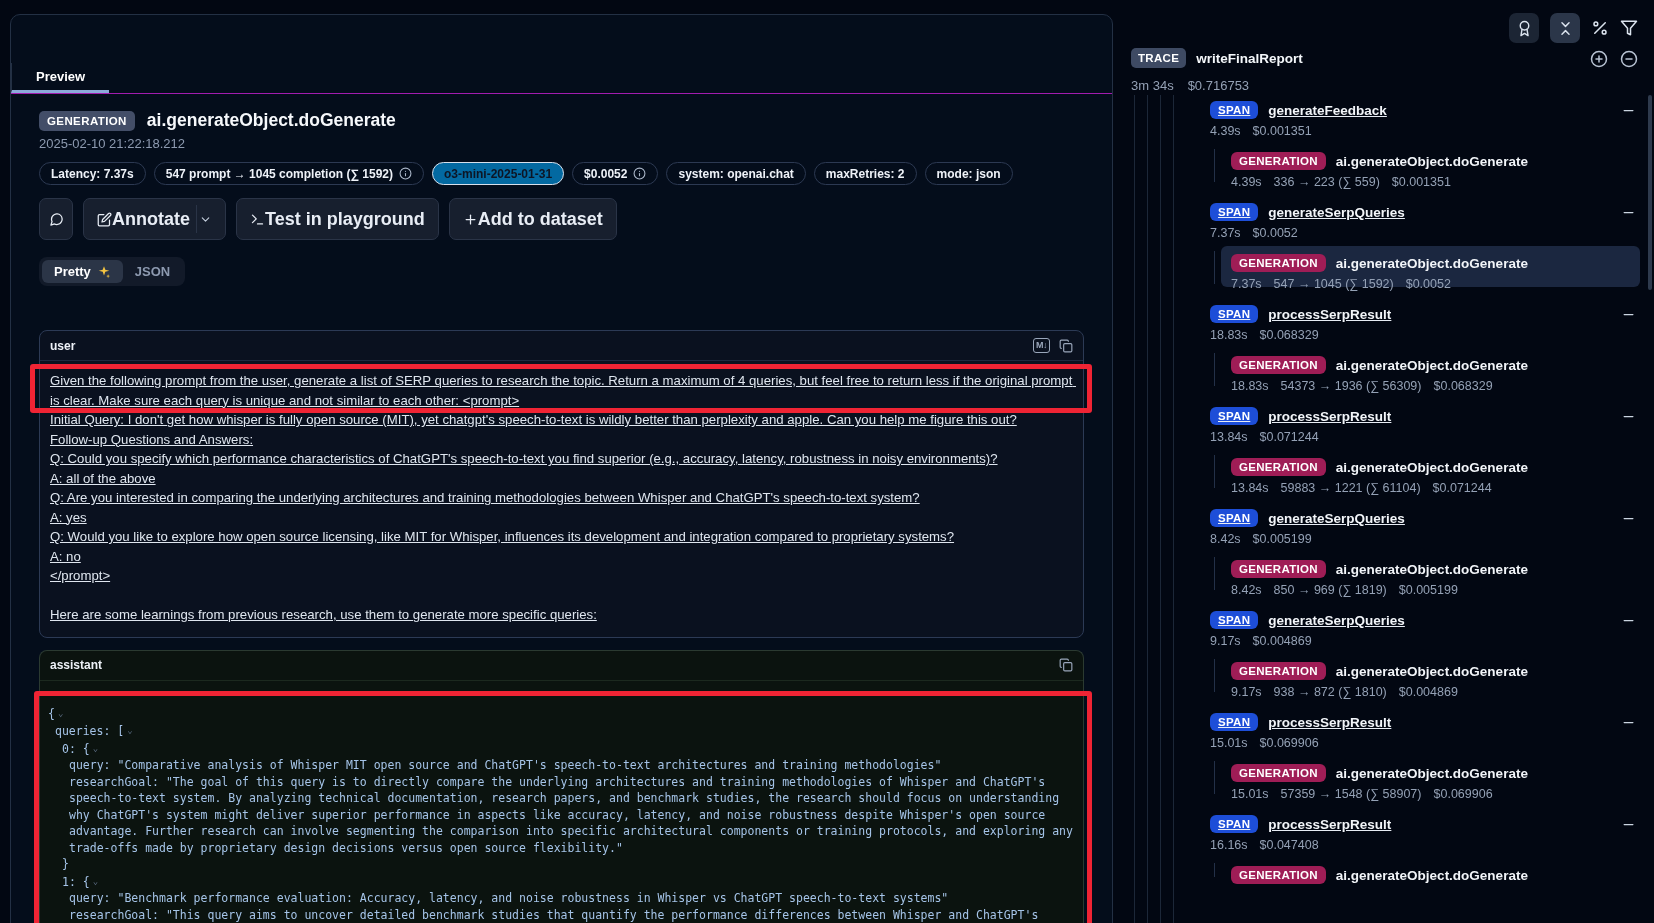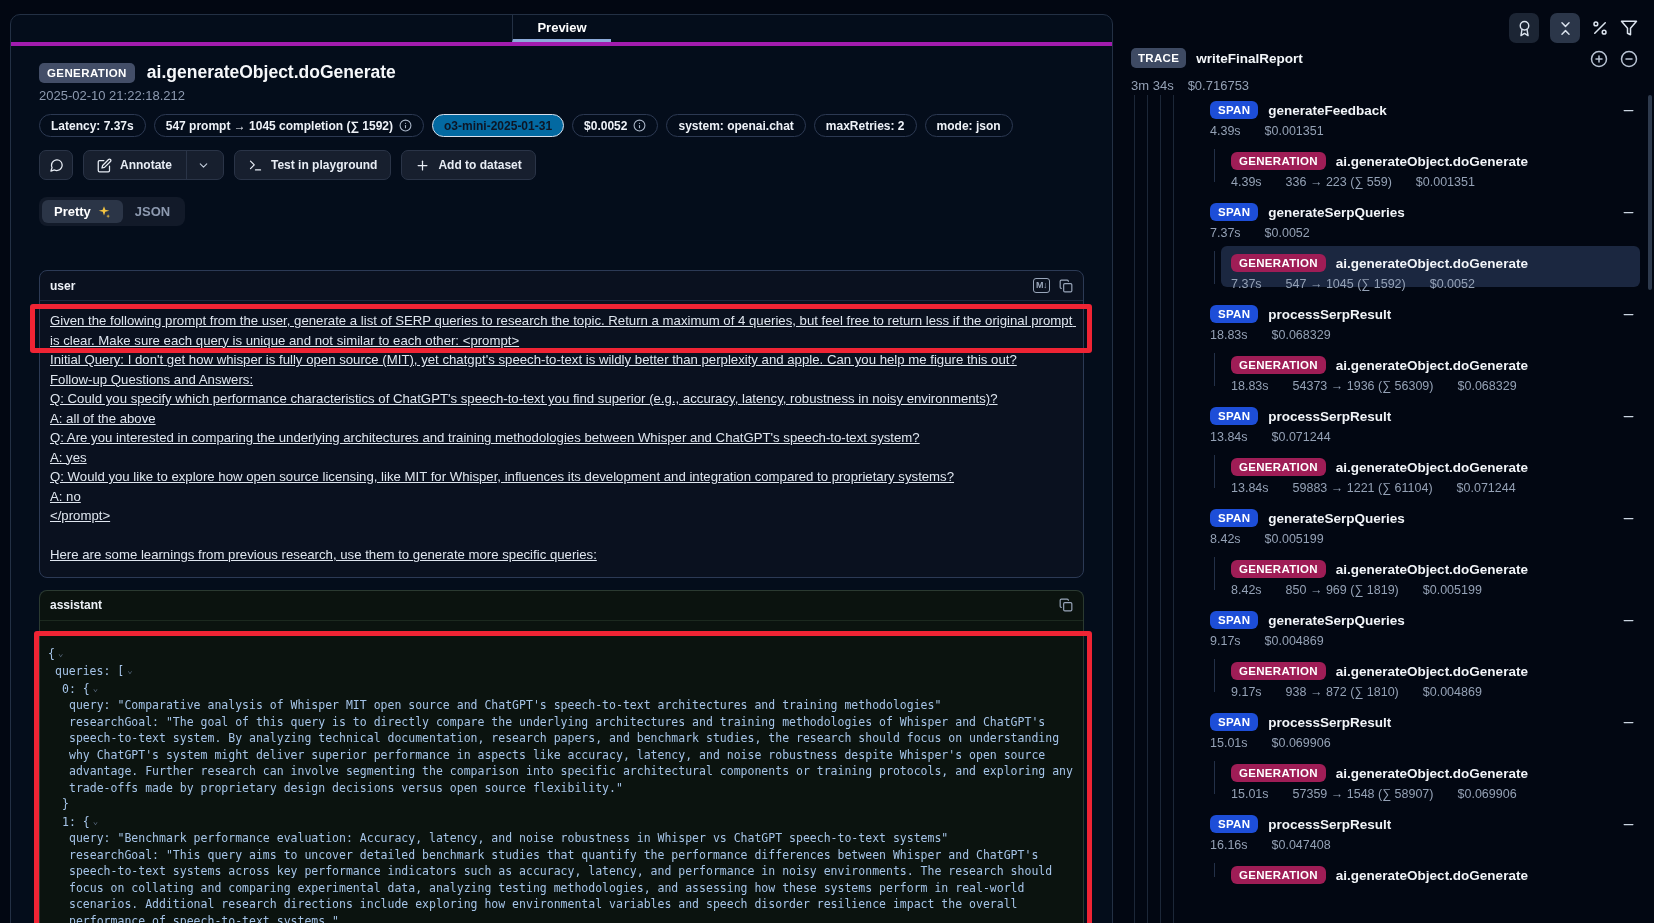--- a/index.html
+++ b/index.html
@@ -4,40 +4,40 @@
 <style>
   *{box-sizing:border-box;margin:0;padding:0}
   html,body{width:1654px;height:923px;overflow:hidden;background:#020712;
     font-family:"Liberation Sans",sans-serif;color:#e8edf5;}
   body{position:relative;}
   svg{display:block}
 
   
   .main-card{position:absolute;left:10px;top:14px;width:1103px;height:1400px;
     background:#040d1b;border:1px solid #233044;border-radius:10px;}
-  .card-tabs{height:31px;border-bottom:4px solid #a21caf;display:flex;justify-content:center;}
+  .card-tabs{height:31px;border-bottom:1px solid #a21caf;display:flex;justify-content:flex-start;margin-top:48px;}
   .tab-preview{padding:0 24px;display:flex;align-items:center;font-size:13px;font-weight:700;
     color:#fff;border-left:1px solid #233044;border-bottom:3px solid #8caada;border-top-right-radius:10px;}
   .card-content{padding:16px 28px 40px 28px;}
 
   .gen-row{display:flex;align-items:center;gap:12px;}
   .type-badge{background:#434e68;color:#fff;font-size:11.5px;font-weight:700;
     padding:4px 8px;border-radius:5px;letter-spacing:.4px;}
   .gen-title{font-size:17.5px;font-weight:700;color:#f6f8fb;}
   .timestamp{color:#8d9ab0;font-size:13px;margin-top:5px;}
 
   .badges-row{display:flex;gap:8px;margin-top:11px;align-items:center;flex-wrap:nowrap;}
   .pill{height:23px;display:inline-flex;align-items:center;gap:6px;padding:0 11px;
     border:1px solid #2c3952;border-radius:12px;font-size:12px;font-weight:700;color:#eef2f8;white-space:nowrap;}
   .pill.filled{background:#0369a1;color:#0d1524;border-color:#d7dfeb;}
   .pill .info{color:#aab6c8;}
 
   .actions-row{display:flex;gap:10px;margin-top:13px;align-items:center;}
-  .btn{height:30px;background:#171f2e;border:1px solid #2a3447;border-radius:7px;
-    display:inline-flex;align-items:center;gap:8px;padding:0 13px;font-size:12px;font-weight:700;color:#e8edf5;cursor:pointer;}
+  .btn{height:42px;background:#171f2e;border:1px solid #2a3447;border-radius:7px;
+    display:inline-flex;align-items:center;gap:0;padding:0 13px;font-size:18px;font-weight:700;color:#e8edf5;cursor:pointer;}
   .btn.icon-only{width:34px;justify-content:center;padding:0;}
   .btn .divider{width:1px;height:28px;background:#2a3447;margin:0 2px 0 6px;}
   .btn .chev{color:#c4cedd}
 
   .view-toggle{margin-top:17px;display:inline-flex;background:#121a29;border-radius:8px;padding:3px;align-items:center;}
   .toggle-seg{padding:4px 12px;border-radius:6px;font-size:13px;font-weight:700;color:#8d9ab0;
     display:flex;gap:6px;align-items:center;cursor:pointer;}
   .toggle-seg.active{background:#2b3547;color:#fff;}
 
   
@@ -72,27 +72,27 @@
 
   .trace-head{position:absolute;top:48px;left:13px;right:70px;display:flex;align-items:center;gap:10px;}
   .trace-badge{background:#3e4a63;color:#fff;font-size:11.5px;font-weight:700;padding:4px 7px;border-radius:5px;letter-spacing:.3px;}
   .trace-name{font-size:13.5px;font-weight:700;color:#f4f7fa;}
   .trace-meta{position:absolute;top:78px;left:13px;font-size:13px;color:#94a1b5;display:flex;gap:14px;}
   .head-icons{position:absolute;top:50px;right:16px;display:flex;gap:12px;color:#b9c4d4;}
 
   .guide{position:absolute;top:95px;bottom:0;width:1px;background:#1c2738;}
   .tree{position:absolute;top:95px;left:13px;right:0;bottom:0;overflow:hidden;padding-top:5px;}
   .node-row{display:flex;align-items:center;gap:10px;height:20px;margin-bottom:4px;position:relative;}
-  .span-row{margin-left:79px;}
+  .span-row{margin-left:79px;text-decoration:underline;}
   .node-badge{color:#fff;font-size:11.5px;font-weight:700;padding:3px 8px;border-radius:6px;letter-spacing:.3px;}
   .b-span{background:#1d4ed8;}
   .b-gen{background:#9f1d56;}
   .node-name{font-size:13.5px;font-weight:700;color:#f2f5f9;}
   .collapse{margin-left:auto;margin-right:18px;color:#cbd5e1;cursor:pointer;}
-  .node-meta{font-size:12.5px;color:#94a1b5;display:flex;gap:24px;margin-bottom:12px;height:15px;position:relative;}
+  .node-meta{font-size:12.5px;color:#94a1b5;display:flex;gap:12px;margin-bottom:12px;height:15px;position:relative;}
   .span-meta{margin-left:79px;}
   .gen-item{position:relative;margin-left:100px;margin-right:14px;cursor:pointer;}
   .gen-item::after{content:'';position:absolute;left:-17px;top:-2px;bottom:8px;width:1px;background:#233048;}
   .gen-item.selected::before{content:'';position:absolute;left:-10px;right:0;top:-7px;bottom:5px;background:#1b2740;border-radius:6px;}
   .scroll-thumb{position:absolute;right:2px;top:95px;height:195px;width:4px;background:#2e3a4d;border-radius:2px;}
 </style>
 </head>
 <body>
 
 <div class="main-card">

